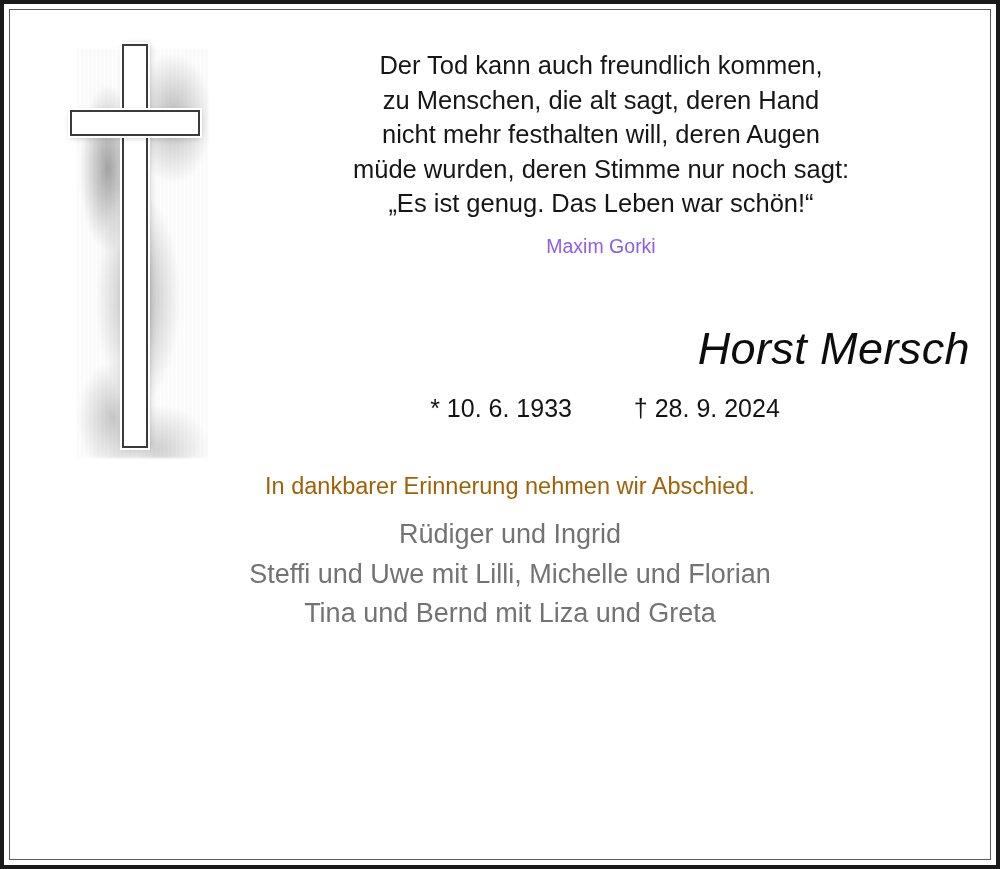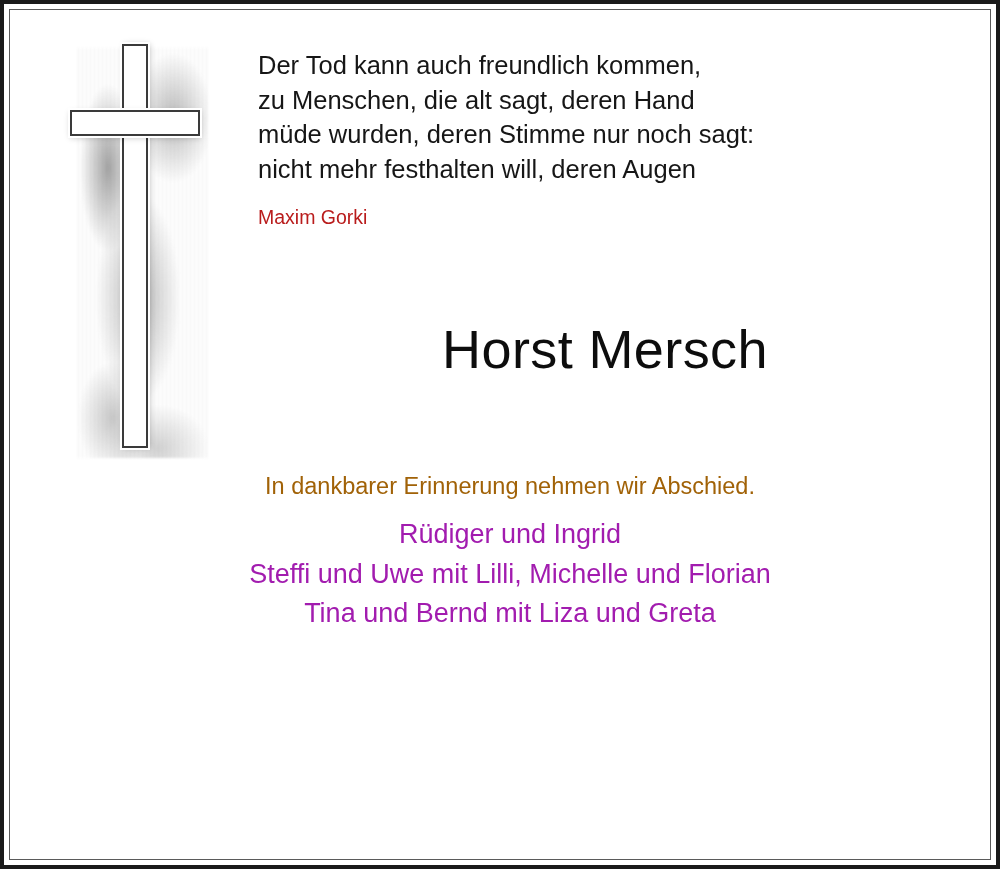--- a/index.html
+++ b/index.html
@@ -105,44 +105,45 @@
     left: 76px;
     top: 76px;
     width: 18px;
     height: 18px;
     background: #ffffff;
   }
 
   
   .poem {
     position: absolute;
-    left: 248px;
+    left: 226px;
     top: 38px;
     width: 730px;
-    text-align: left;
+    text-align: center;
     font-size: 25.5px;
     line-height: 34.5px;
     color: #161616;
   }
   .poem-author {
-    margin-top: 18px;
+    margin-top: 12px;
     font-size: 19.5px;
     line-height: 26px;
-    color: #b91c1c;
+    color: #8b5cf6;
   }
   .name {
     position: absolute;
     left: 230px;
     top: 308px;
     width: 730px;
-    text-align: center;
-    font-size: 54px;
+    text-align: right;
+    font-size: 45px;
     line-height: 62px;
     letter-spacing: 0.4px;
     color: #0d0d0d;
+    font-style: italic;
   }
   .dates {
     position: absolute;
     left: 230px;
     top: 382px;
     width: 730px;
     text-align: center;
     font-size: 25px;
     line-height: 32px;
     color: #141414;
@@ -162,21 +163,21 @@
     color: #a16207;
   }
   .family {
     position: absolute;
     left: 20px;
     top: 505px;
     width: 960px;
     text-align: center;
     font-size: 27px;
     line-height: 39.5px;
-    color: #a21caf;
+    color: #737373;
   }
   .ceremony {
     position: absolute;
     left: 20px;
     top: 694px;
     width: 960px;
     text-align: center;
     font-size: 23.5px;
     line-height: 34px;
     color: #141414;
@@ -195,27 +196,35 @@
     <div class="cross-art">
       <div class="smudge"></div>
       <div class="cross-vert"></div>
       <div class="cross-horz"></div>
       <div class="cross-center"></div>
     </div>
 
     <div class="poem">
       <div>Der Tod kann auch freundlich kommen,</div>
       <div>zu Menschen, die alt sagt, deren Hand</div>
+      <div>nicht mehr festhalten will, deren Augen</div>
       <div>müde wurden, deren Stimme nur noch sagt:</div>
-      <div>nicht mehr festhalten will, deren Augen</div>
+      <div>„Es ist genug. Das Leben war schön!“</div>
       <div class="poem-author">Maxim Gorki</div>
     </div>
 
     <div class="name">Horst Mersch</div>
 
+    <div class="dates">
+      <span>*</span>
+      <span>10. 6. 1933</span>
+      <span class="gap"></span>
+      <span>†</span>
+      <span>28. 9. 2024</span>
+    </div>
 
     <div class="farewell">In dankbarer Erinnerung nehmen wir Abschied.</div>
 
     <div class="family">
       <div>Rüdiger und Ingrid</div>
       <div>Steffi und Uwe mit Lilli, Michelle und Florian</div>
       <div>Tina und Bernd mit Liza und Greta</div>
     </div>
 
 

